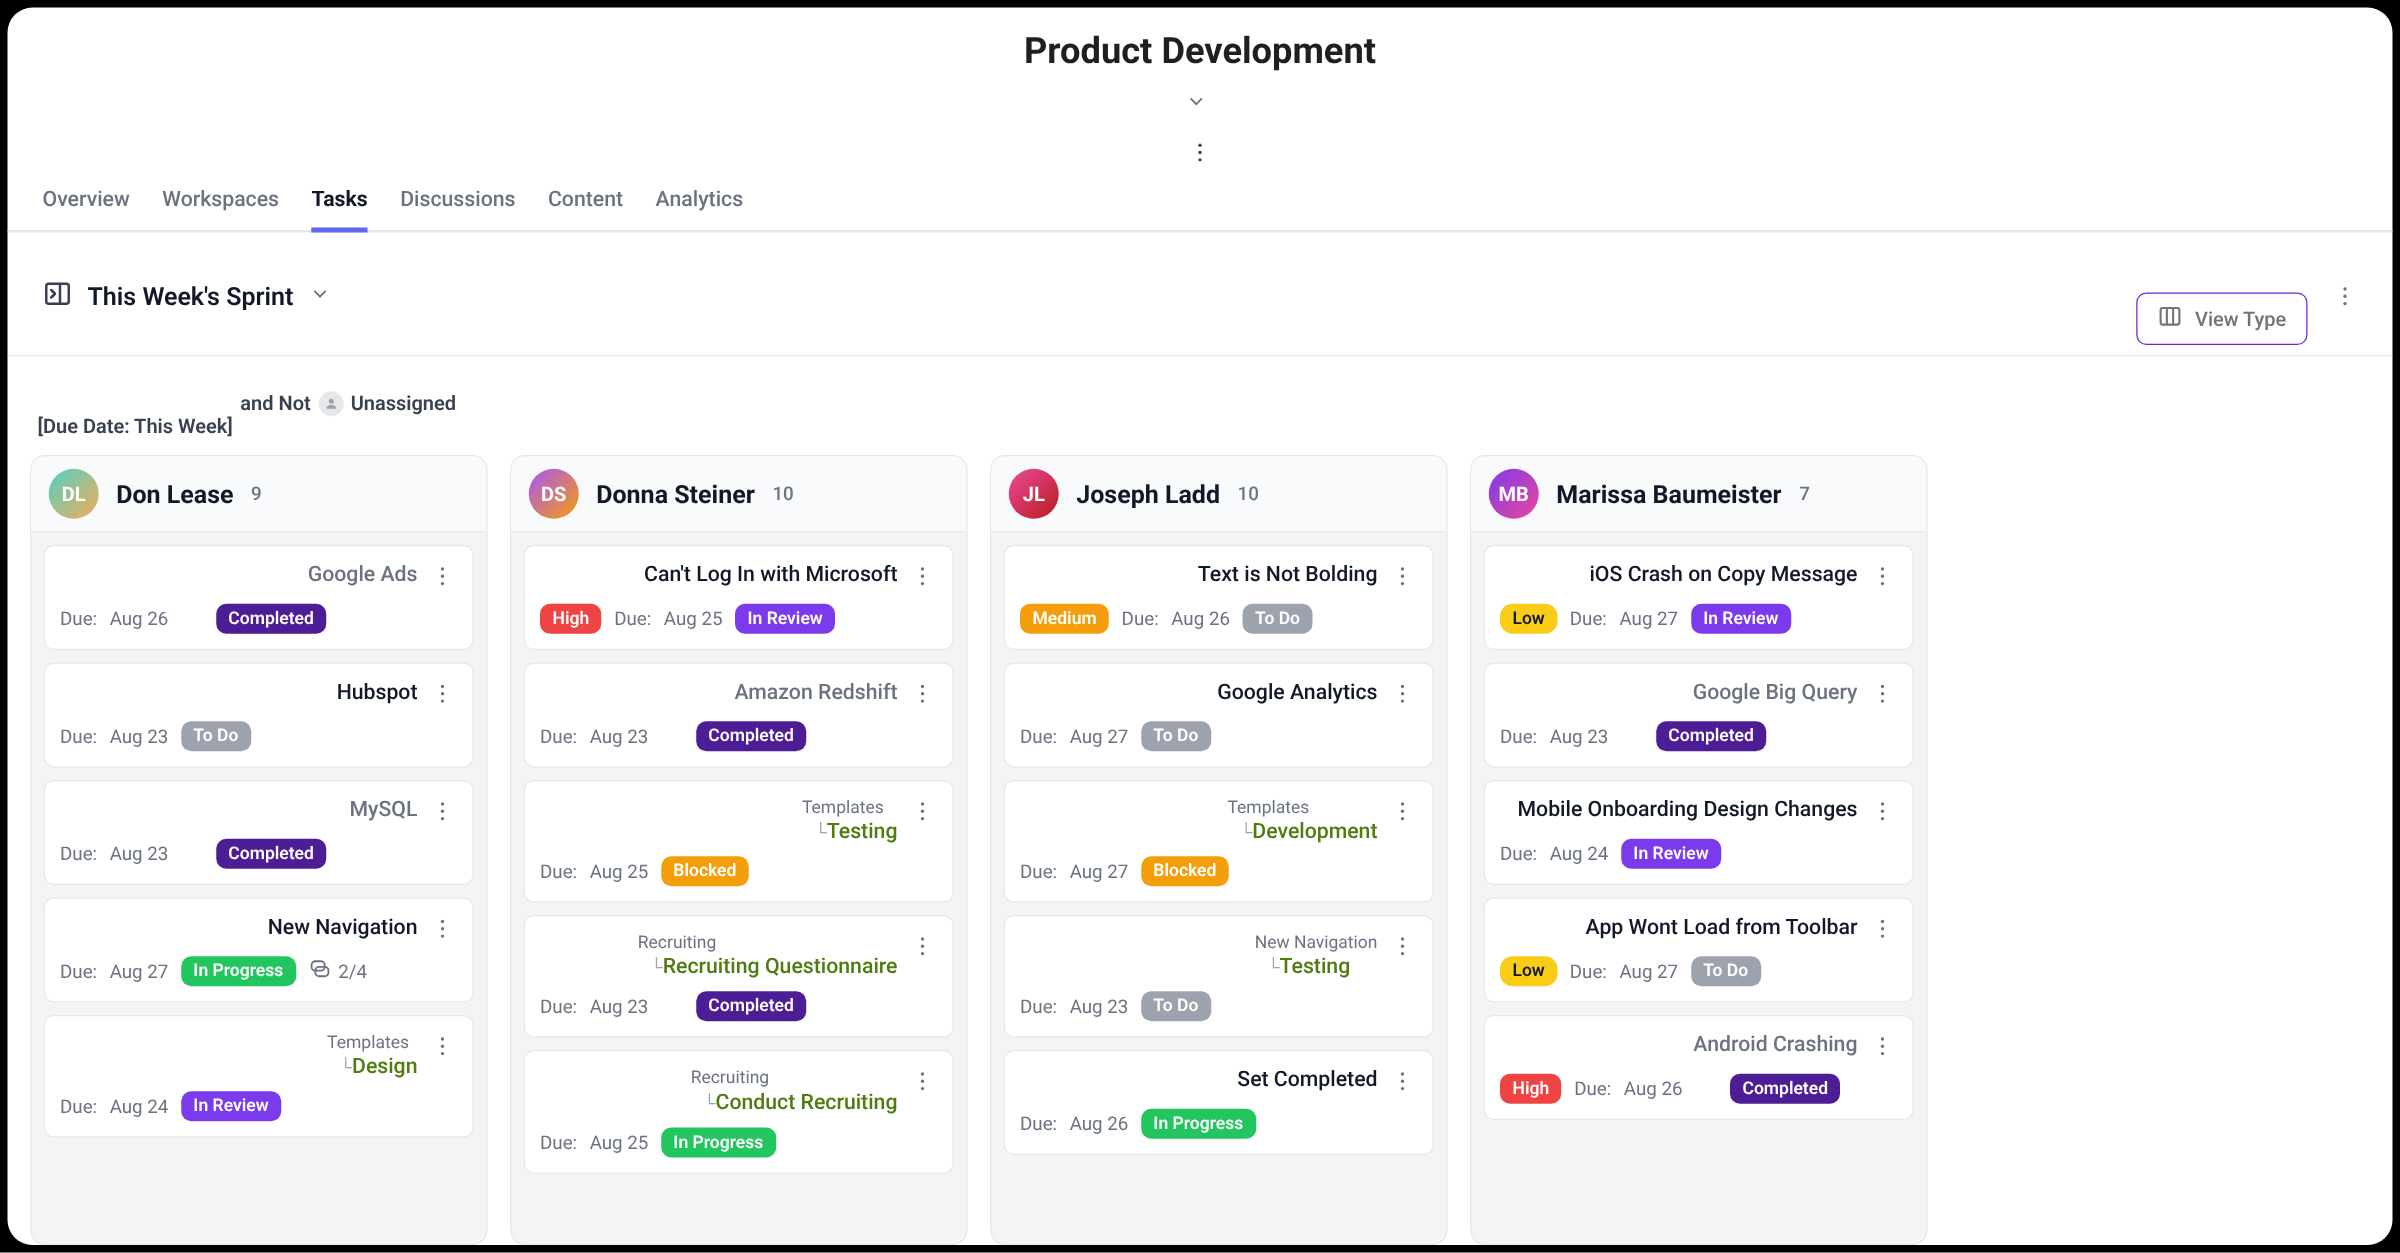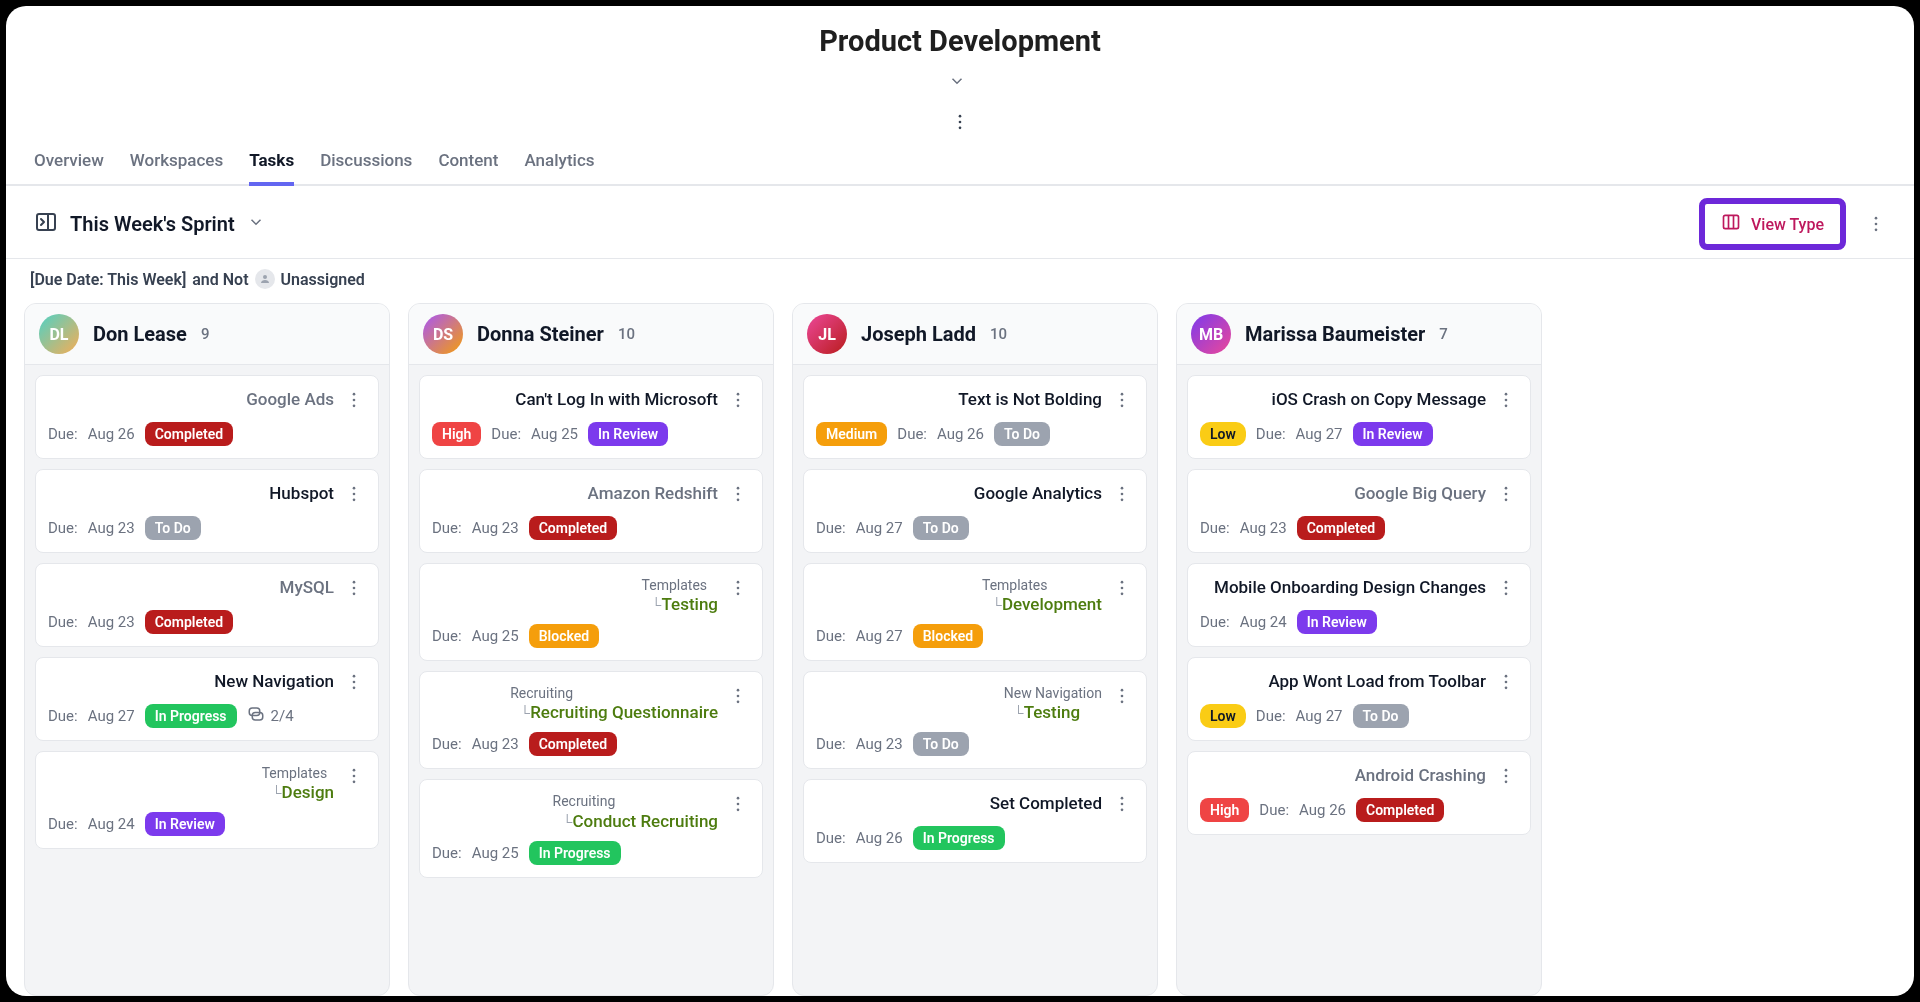--- a/index.html
+++ b/index.html
@@ -82,42 +82,44 @@
   }
   .sub-chevron { color:#6b7280; }
   .subbar-right {
     display:flex;
     align-items:center;
     gap:18px;
     padding-right:6px;
   }
   .view-type-btn {
     display:flex; align-items:center; gap:10px;
-    border:6px solid #6d28d9;
+    border:1px solid #6d28d9;
     border-radius:8px;
     padding:8px 16px;
     font-size:16px; font-weight:500;
     cursor:pointer;
-    color:#be185d;
+    color:#737373;
+    margin-top:36px;
   }
   .kebab, .card-kebab {
     width:24px;height:24px;display:flex;align-items:center;justify-content:center;
     color:#6b7280;cursor:pointer;flex:0 0 auto;
   }
   
   .filter-line {
     display:flex;
     align-items:center;
     gap:6px;
     padding: 10px 22px 14px 24px;
     font-size:16px;
     color:#374151;
   }
   .filter-bracket-pill {
     font-weight:600;
+    margin-top:36px;
   }
   .filter-soft { color:#374151; font-weight:600;}
   .avatar-blank {
     width:20px;height:20px;border-radius:50%;
     background:#e5e7eb;display:inline-flex;align-items:center;justify-content:center;
     color:#9ca3af;font-size:12px;
   }
   
   .board {
     flex:1;
@@ -188,21 +190,21 @@
     font-size:15px;
   }
   .due-label { color:#6b7280; }
   .due-value { color:#6b7280; }
   .badge {
     display:inline-flex;align-items:center;
     padding:4px 10px;border-radius:8px;
     font-size:14px;font-weight:600;color:#fff;
     white-space:nowrap;
   }
-  .b-completed { background:#b91c1c; }
+  .b-completed { background:#4c1d95;margin-left:28px; }
   .b-todo { background:#9ca3af; }
   .b-inprogress { background:#22c55e; }
   .b-inreview { background:#7c3aed; }
   .b-blocked { background:#f59e0b; }
   .b-high { background:#ef4444; }
   .b-medium { background:#f59e0b; }
   .b-low { background:#facc15; color:#111827 !important;border-radius:10px; }
   .subtask-count {
     display:inline-flex;align-items:center;gap:6px;
     color:#6b7280;font-size:15px;

